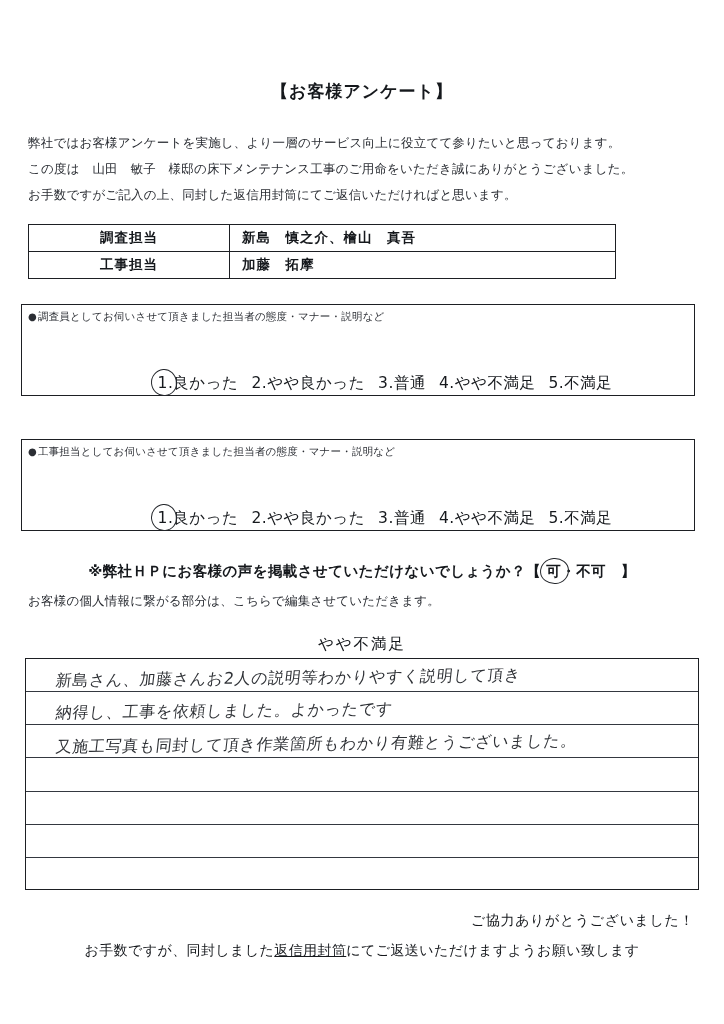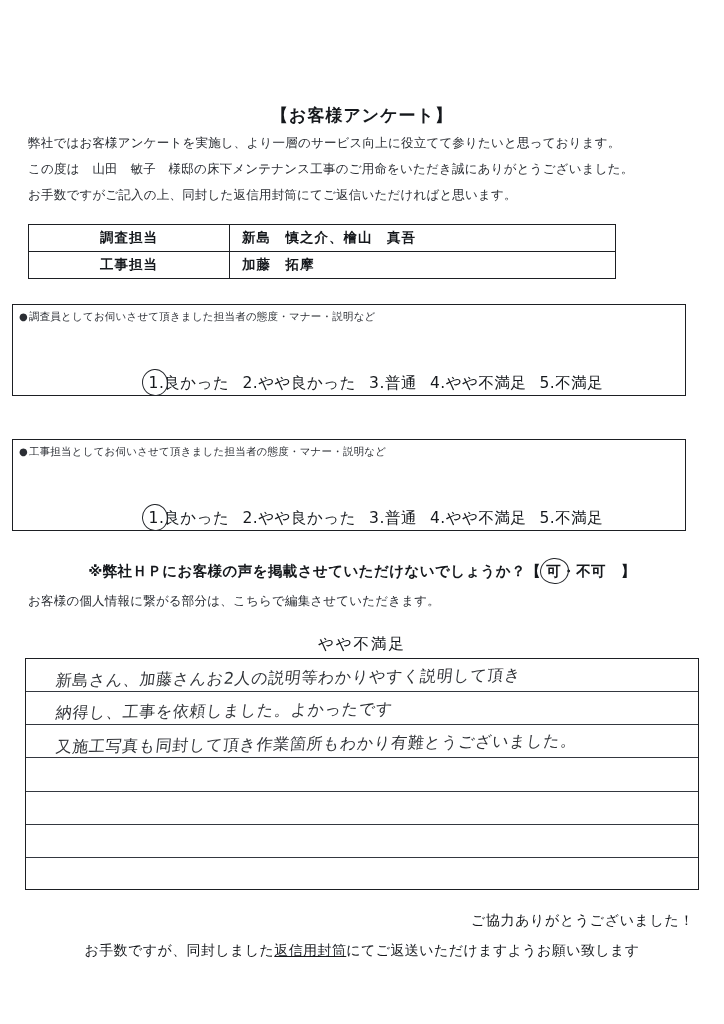--- a/index.html
+++ b/index.html
@@ -16,21 +16,21 @@
     width: 724px;
     height: 1024px;
     background: #ffffff;
     overflow: hidden;
   }
 
   
   .doc-title {
     position: absolute;
     left: 0;
-    top: 104px;
+    top: 80px;
     width: 724px;
     text-align: center;
     font-size: 17px;
     font-weight: bold;
     letter-spacing: 1px;
     color: #15181c;
   }
 
   
   .intro {
@@ -72,21 +72,21 @@
   }
   .staff-value {
     text-align: left;
     padding-left: 22px;
     font-weight: bold;
   }
 
   
   .qbox {
     position: absolute;
-    left: 12px;
+    left: 21px;
     width: 674px;
     border: 1.3px solid #1d1f23;
     box-sizing: border-box;
   }
   #qbox-1 { top: 304px; height: 92px; }
   #qbox-2 { top: 439px; height: 92px; }
 
   .q-prompt {
     position: absolute;
     left: 6px;

